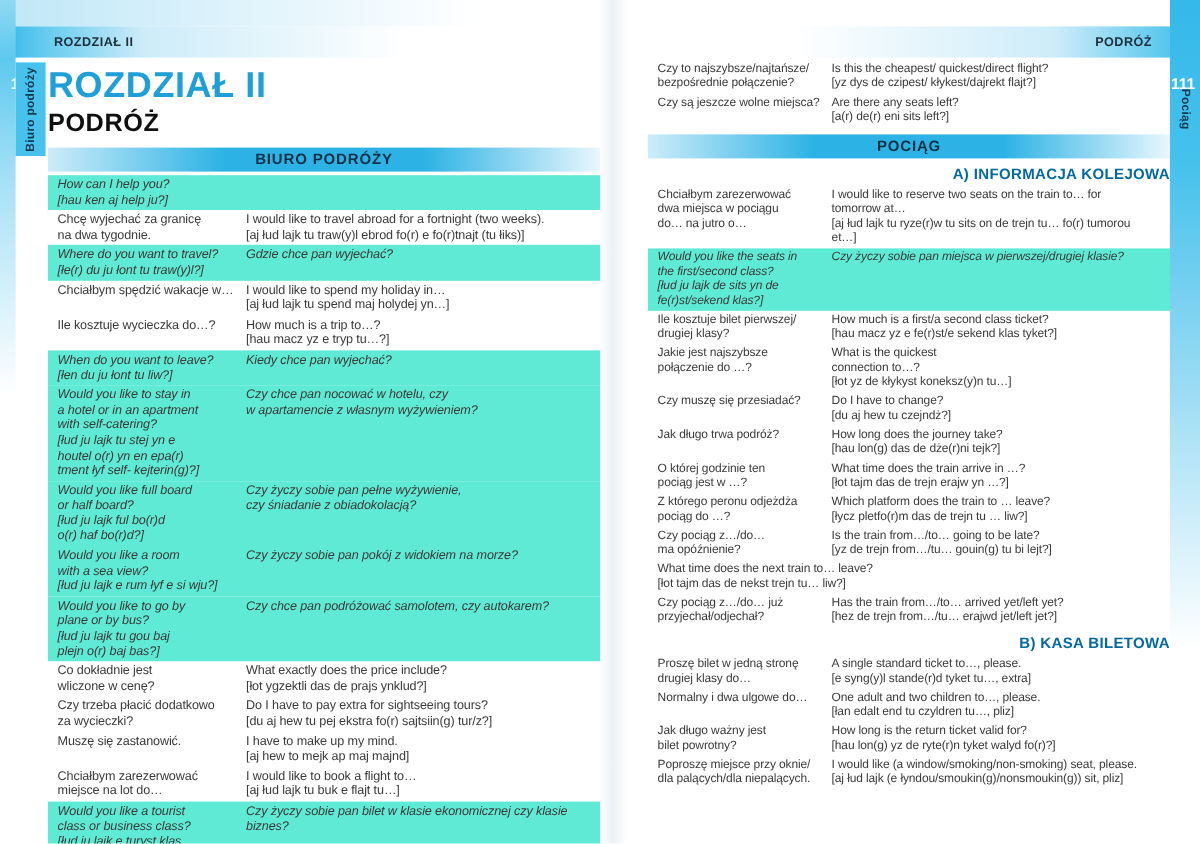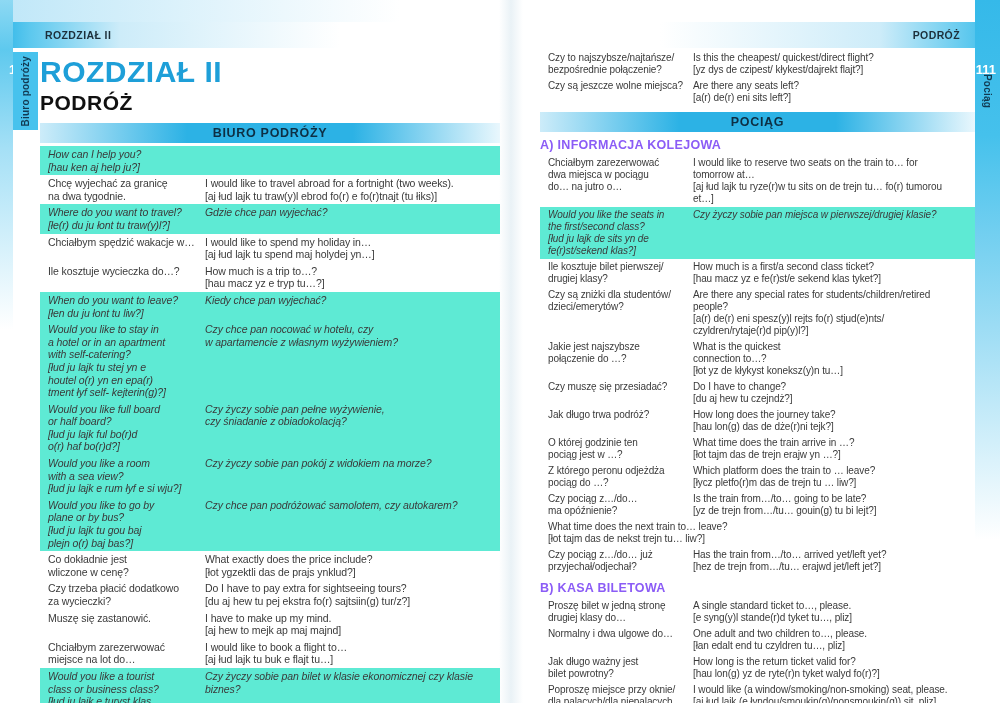--- a/index.html
+++ b/index.html
@@ -35,21 +35,21 @@
   
   .page { position:absolute; }
   .page-left { left:40px; top:55px; width:460px; font-size:10.5px; }
   .page-right { left:540px; top:50px; width:435px; font-size:10px; }
   .chapter-title { margin:0; color:#1e9fd8; font-size:30px; font-weight:bold; letter-spacing:.5px; }
   .chapter-subtitle { margin:2px 0 8px; color:#101010; font-size:21px; font-weight:bold; letter-spacing:.5px; }
   .band { height:20px; display:flex; align-items:center; justify-content:center;
     background:linear-gradient(90deg,#cdecf9 0%,#2cb2e5 32%,#2cb2e5 68%,#e9f7fd 100%);
     font-weight:bold; color:#0d2f44; font-size:12.5px; letter-spacing:.7px; margin-bottom:3px; }
   .page-right .band { margin-top:6px; margin-bottom:2px; }
-  .subhead { margin:6px 0 3px; color:#8b5cf6; font-weight:bold; font-size:12.5px; letter-spacing:.3px; }
+  .subhead { margin:6px 0 3px; color:#0369a1; font-weight:bold; font-size:12.5px; letter-spacing:.3px;text-align:right; }
   .rows { }
   .row { display:flex; padding:2px 22px 2px 8px; line-height:1.2; letter-spacing:-0.1px; }
   .row.hl { background:#5eead4;font-style:italic; }
   .c1 { flex:none; white-space:pre-line; padding-right:6px; }
   .c2 { flex:1; white-space:pre-line; }
   .page-left .c1 { width:157px; }
   .page-right .c1 { width:145px; }
 </style>
 </head>
 <body>
@@ -226,27 +226,20 @@
         <div class="c2">Czy życzy sobie pan miejsca w pierwszej/drugiej klasie?</div>
       </div>
 
       <div class="row">
         <div class="c1">Ile kosztuje bilet pierwszej/
 drugiej klasy?</div>
         <div class="c2">How much is a first/a second class ticket?
 [hau macz yz e fe(r)st/e sekend klas tyket?]</div>
       </div>
 
-      <div class="row">
-        <div class="c1">Czy są zniżki dla studentów/
-dzieci/emerytów?</div>
-        <div class="c2">Are there any special rates for students/children/retired people?
-[a(r) de(r) eni spesz(y)l rejts fo(r) stjud(e)nts/
-czyldren/rytaje(r)d pip(y)l?]</div>
-      </div>
 
       <div class="row">
         <div class="c1">Jakie jest najszybsze
 połączenie do …?</div>
         <div class="c2">What is the quickest
 connection to…?
 [łot yz de kłykyst koneksz(y)n tu…]</div>
       </div>
 
       <div class="row">
@@ -294,21 +287,21 @@
 [hez de trejn from…/tu… erajwd jet/left jet?]</div>
       </div>
     </div>
   <h3 class="subhead">B) KASA BILETOWA</h3>
   <div class="rows">
 
       <div class="row">
         <div class="c1">Proszę bilet w jedną stronę
 drugiej klasy do…</div>
         <div class="c2">A single standard ticket to…, please.
-[e syng(y)l stande(r)d tyket tu…, pliz]</div>
+[e syng(y)l stande(r)d tyket tu…, extra]</div>
       </div>
 
       <div class="row">
         <div class="c1">Normalny i dwa ulgowe do…</div>
         <div class="c2">One adult and two children to…, please.
 [łan edalt end tu czyldren tu…, pliz]</div>
       </div>
 
       <div class="row">
         <div class="c1">Jak długo ważny jest

